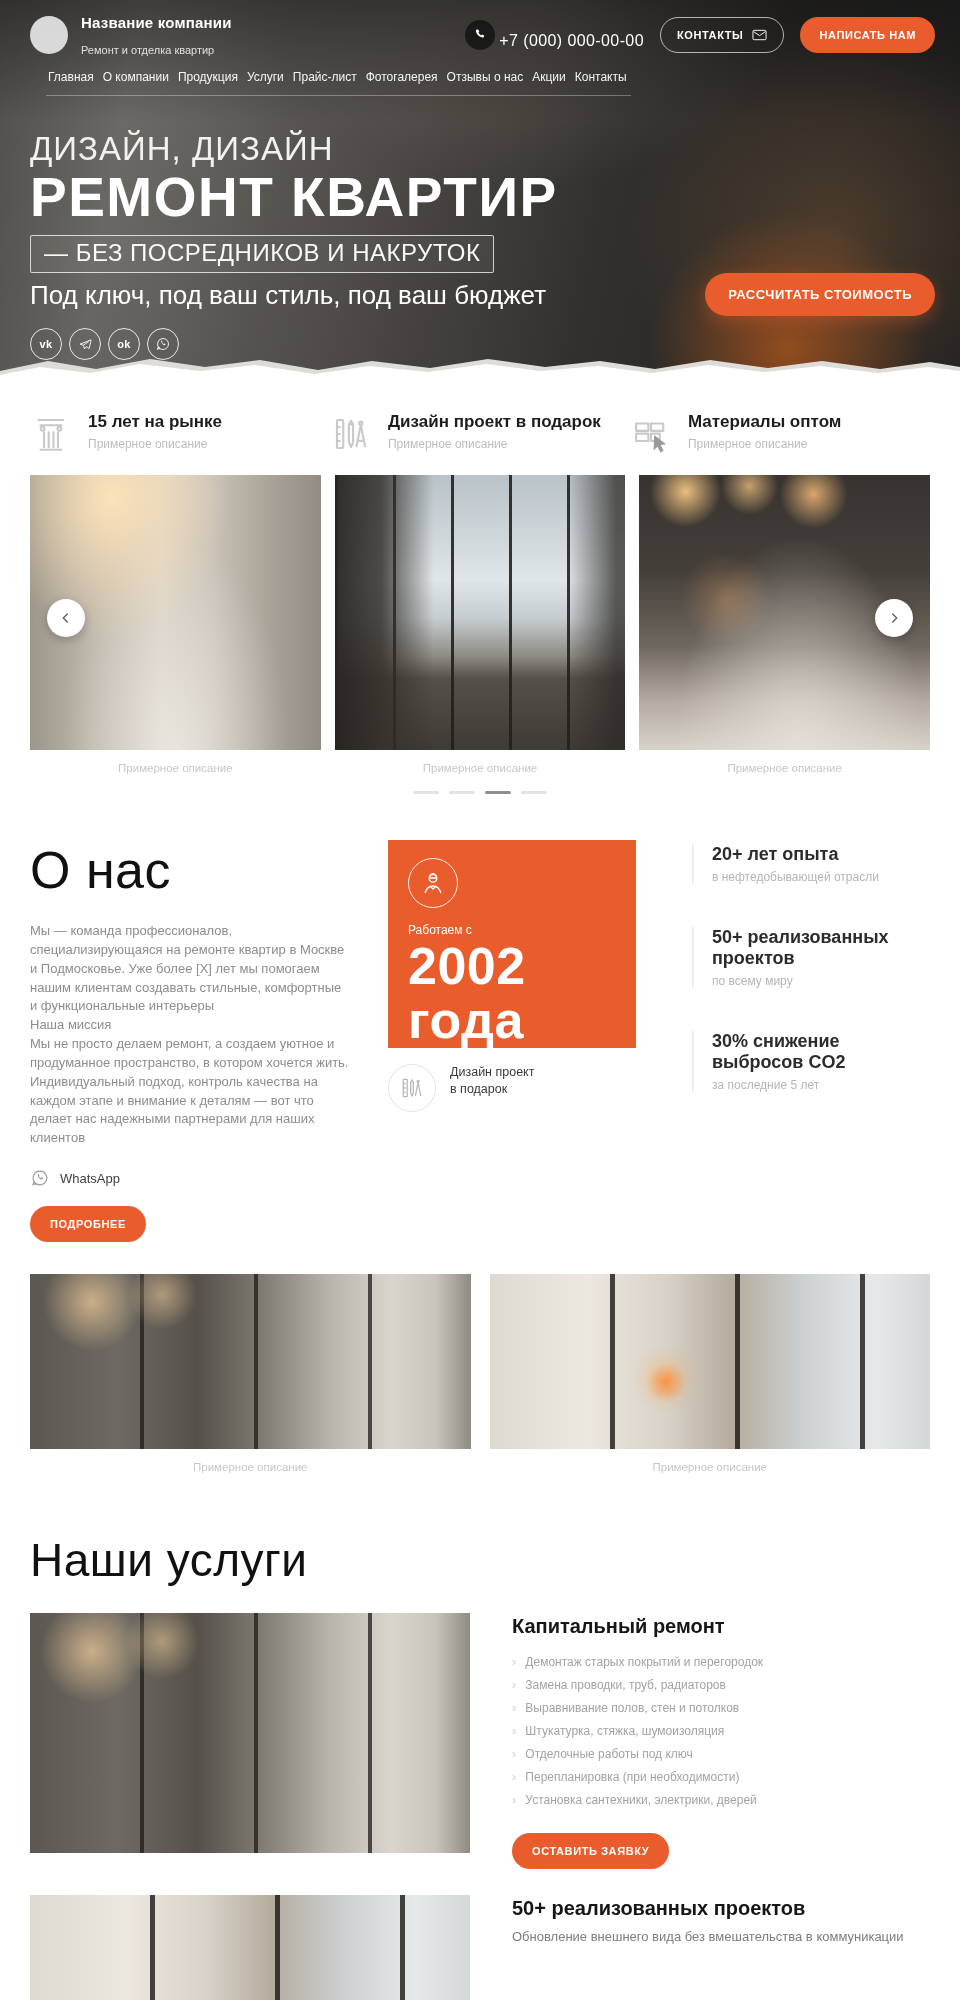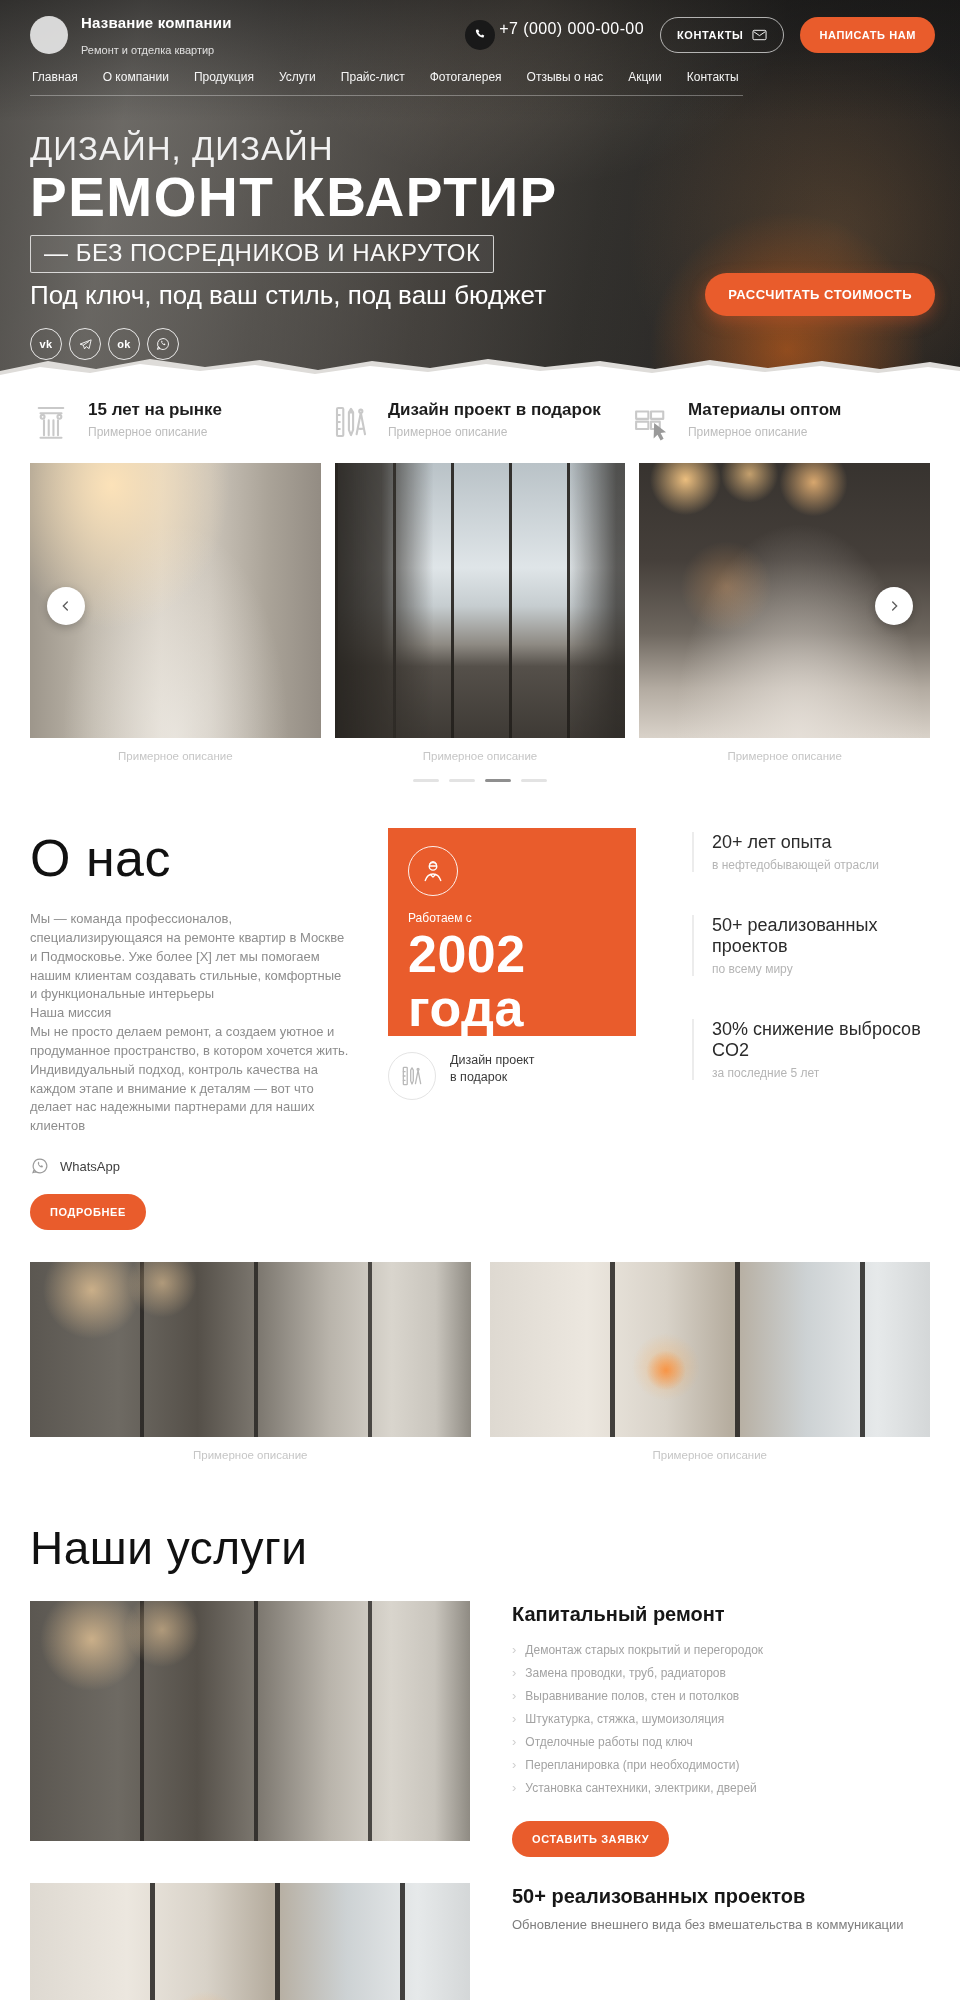--- a/index.html
+++ b/index.html
@@ -26,30 +26,30 @@
       linear-gradient(90deg, rgba(24,23,22,.55) 0%, rgba(24,23,22,.28) 45%, rgba(24,23,22,.18) 100%);
   }
   .hero-inner { position:relative; z-index:2; padding:14px 25px 0 30px; height:100%; }
 
   .topbar { display:flex; align-items:center; justify-content:space-between; }
   .brand { display:flex; align-items:center; gap:13px;justify-content:flex-end; }
   .logo { width:38px; height:38px; border-radius:50%; background:rgba(238,238,238,.88); flex:0 0 auto; }
   .brand-name { font-size:15px; font-weight:700; letter-spacing:.2px; }
   .brand-tag  { font-size:11px; color:rgba(255,255,255,.82); margin-top:13px; }
   .top-right { display:flex; align-items:center; gap:16px; }
-  .phone { display:flex; align-items:flex-start; gap:4px; font-size:16px; font-weight:500; color:#fff; text-decoration:none; letter-spacing:.4px; }
+  .phone { display:flex; align-items:flex-end; gap:4px; font-size:16px; font-weight:500; color:#fff; text-decoration:none; letter-spacing:.4px; }
   .phone-ic { width:30px; height:30px; border-radius:50%; background:#191919; display:flex; align-items:center; justify-content:center; }
   .pill { border:none; cursor:pointer; border-radius:20px; font-family:inherit; font-weight:700; letter-spacing:.6px; }
   .pill.ghost {
     background:transparent; border:1px solid rgba(255,255,255,.65); color:#fff;
     font-size:11px; padding:11px 16px; display:flex; align-items:center; gap:9px;
   }
   .pill.solid { background:var(--accent); color:#fff; font-size:11px; padding:12px 19px; }
 
-  nav.mainnav { margin-top:14px; display:inline-flex; gap:25px; border-bottom:1px solid rgba(255,255,255,.32); padding:0 4px 11px 2px; }
+  nav.mainnav { margin-top:14px; display:inline-flex; gap:9px; border-bottom:1px solid rgba(255,255,255,.32); padding:0 4px 11px 2px;margin-left:16px; }
   nav.mainnav a { color:rgba(255,255,255,.95); font-size:12px; text-decoration:none; font-weight:500; }
 
   .hero-text { margin-top:34px; }
   .h-kicker { font-size:33px; font-weight:500; letter-spacing:1px; color:#f1f1f1; }
   .h-title  { margin:2px 0 10px; font-size:55px; line-height:1; font-weight:800; letter-spacing:1.5px; color:#fff; }
   .h-box {
     display:inline-block; border:1px solid rgba(255,255,255,.75); background:rgba(255,255,255,.05);
     padding:3px 13px 5px; font-size:24px; font-weight:400; color:rgba(255,255,255,.96); letter-spacing:.5px; border-radius:2px;
   }
   .h-sub { margin-top:7px; font-size:26px; font-weight:400; color:#fff; }
@@ -61,21 +61,21 @@
     cursor:pointer; font-family:inherit; font-size:11px; font-weight:700; letter-spacing:.3px; padding:0;
   }
   .cta {
     position:absolute; right:25px; bottom:64px; background:var(--accent); color:#fff; border:none; cursor:pointer;
     font-family:inherit; font-size:13px; font-weight:700; letter-spacing:.5px; padding:14px 23px; border-radius:24px;
     box-shadow:0 6px 16px rgba(233,92,44,.35);
   }
   .tear { position:absolute; left:0; bottom:-1px; width:100%; height:26px; z-index:3; }
 
   
-  .features { display:flex; padding:0 30px; margin-top:20px; }
+  .features { display:flex; padding:0 30px; margin-top:32px; }
   .feature { display:flex; gap:16px; width:33.33%; align-items:flex-start; }
   .f-ic { width:42px; height:42px; color:#c9c9c9; flex:0 0 auto; margin-top:1px; }
   .f-title { font-size:17px; font-weight:600; color:#1d1d1d; }
   .f-sub { font-size:12px; color:#bdbdbd; margin-top:5px; }
 
   
   .carousel { position:relative; margin-top:20px; padding:0 30px; }
   .car-track { display:flex; gap:14px; }
   .car-item { margin:0; width:calc((100% - 28px)/3); }
   .photo { width:100%; height:275px; background-color:#6b665f; }
@@ -131,21 +131,21 @@
   .about-mid { width:248px; flex:0 0 auto; margin-left:36px; }
   .orange-card { background:var(--accent); color:#fff; height:208px; padding:18px 20px; }
   .oc-circle { width:50px; height:50px; border-radius:50%; border:1.5px solid rgba(255,255,255,.9); display:flex; align-items:center; justify-content:center; }
   .oc-label { font-size:12px; margin-top:15px; font-weight:500; }
   .oc-year  { font-size:52px; font-weight:800; line-height:.95; margin-top:5px; letter-spacing:.5px; }
   .gift-row { display:flex; align-items:flex-start; gap:14px; margin-top:16px; }
   .gift-circle { width:48px; height:48px; border-radius:50%; border:1px solid #e4e4e4; color:#b9b9b9; display:flex; align-items:center; justify-content:center; flex:0 0 auto; }
   .gift-text { font-size:12.5px; color:#3a3a3a; line-height:1.35; }
   .about-right { flex:1; margin-left:56px; padding-top:4px; display:flex; flex-direction:column; gap:43px; }
   .stat { border-left:2px solid #ececec; padding-left:18px; }
-  .stat-value { font-size:18px; font-weight:400; color:#2b2b2b; }
+  .stat-value { font-size:18px; font-weight:700; color:#2b2b2b; }
   .stat-cap { font-size:12px; color:#b5b5b5; margin-top:5px; }
 
   .about-photos { display:flex; gap:19px; padding:0 30px; margin-top:32px; }
   .about-photos figure { margin:0; flex:1; }
   .about-photos .photo { height:175px; }
   .about-photos figcaption { text-align:center; font-size:11.5px; color:#c6c6c6; margin-top:12px; }
 
   
   .services { padding:0 30px; margin-top:60px; }
   .services-title { font-size:46px; font-weight:500; color:#111; margin:0; letter-spacing:.5px; }

